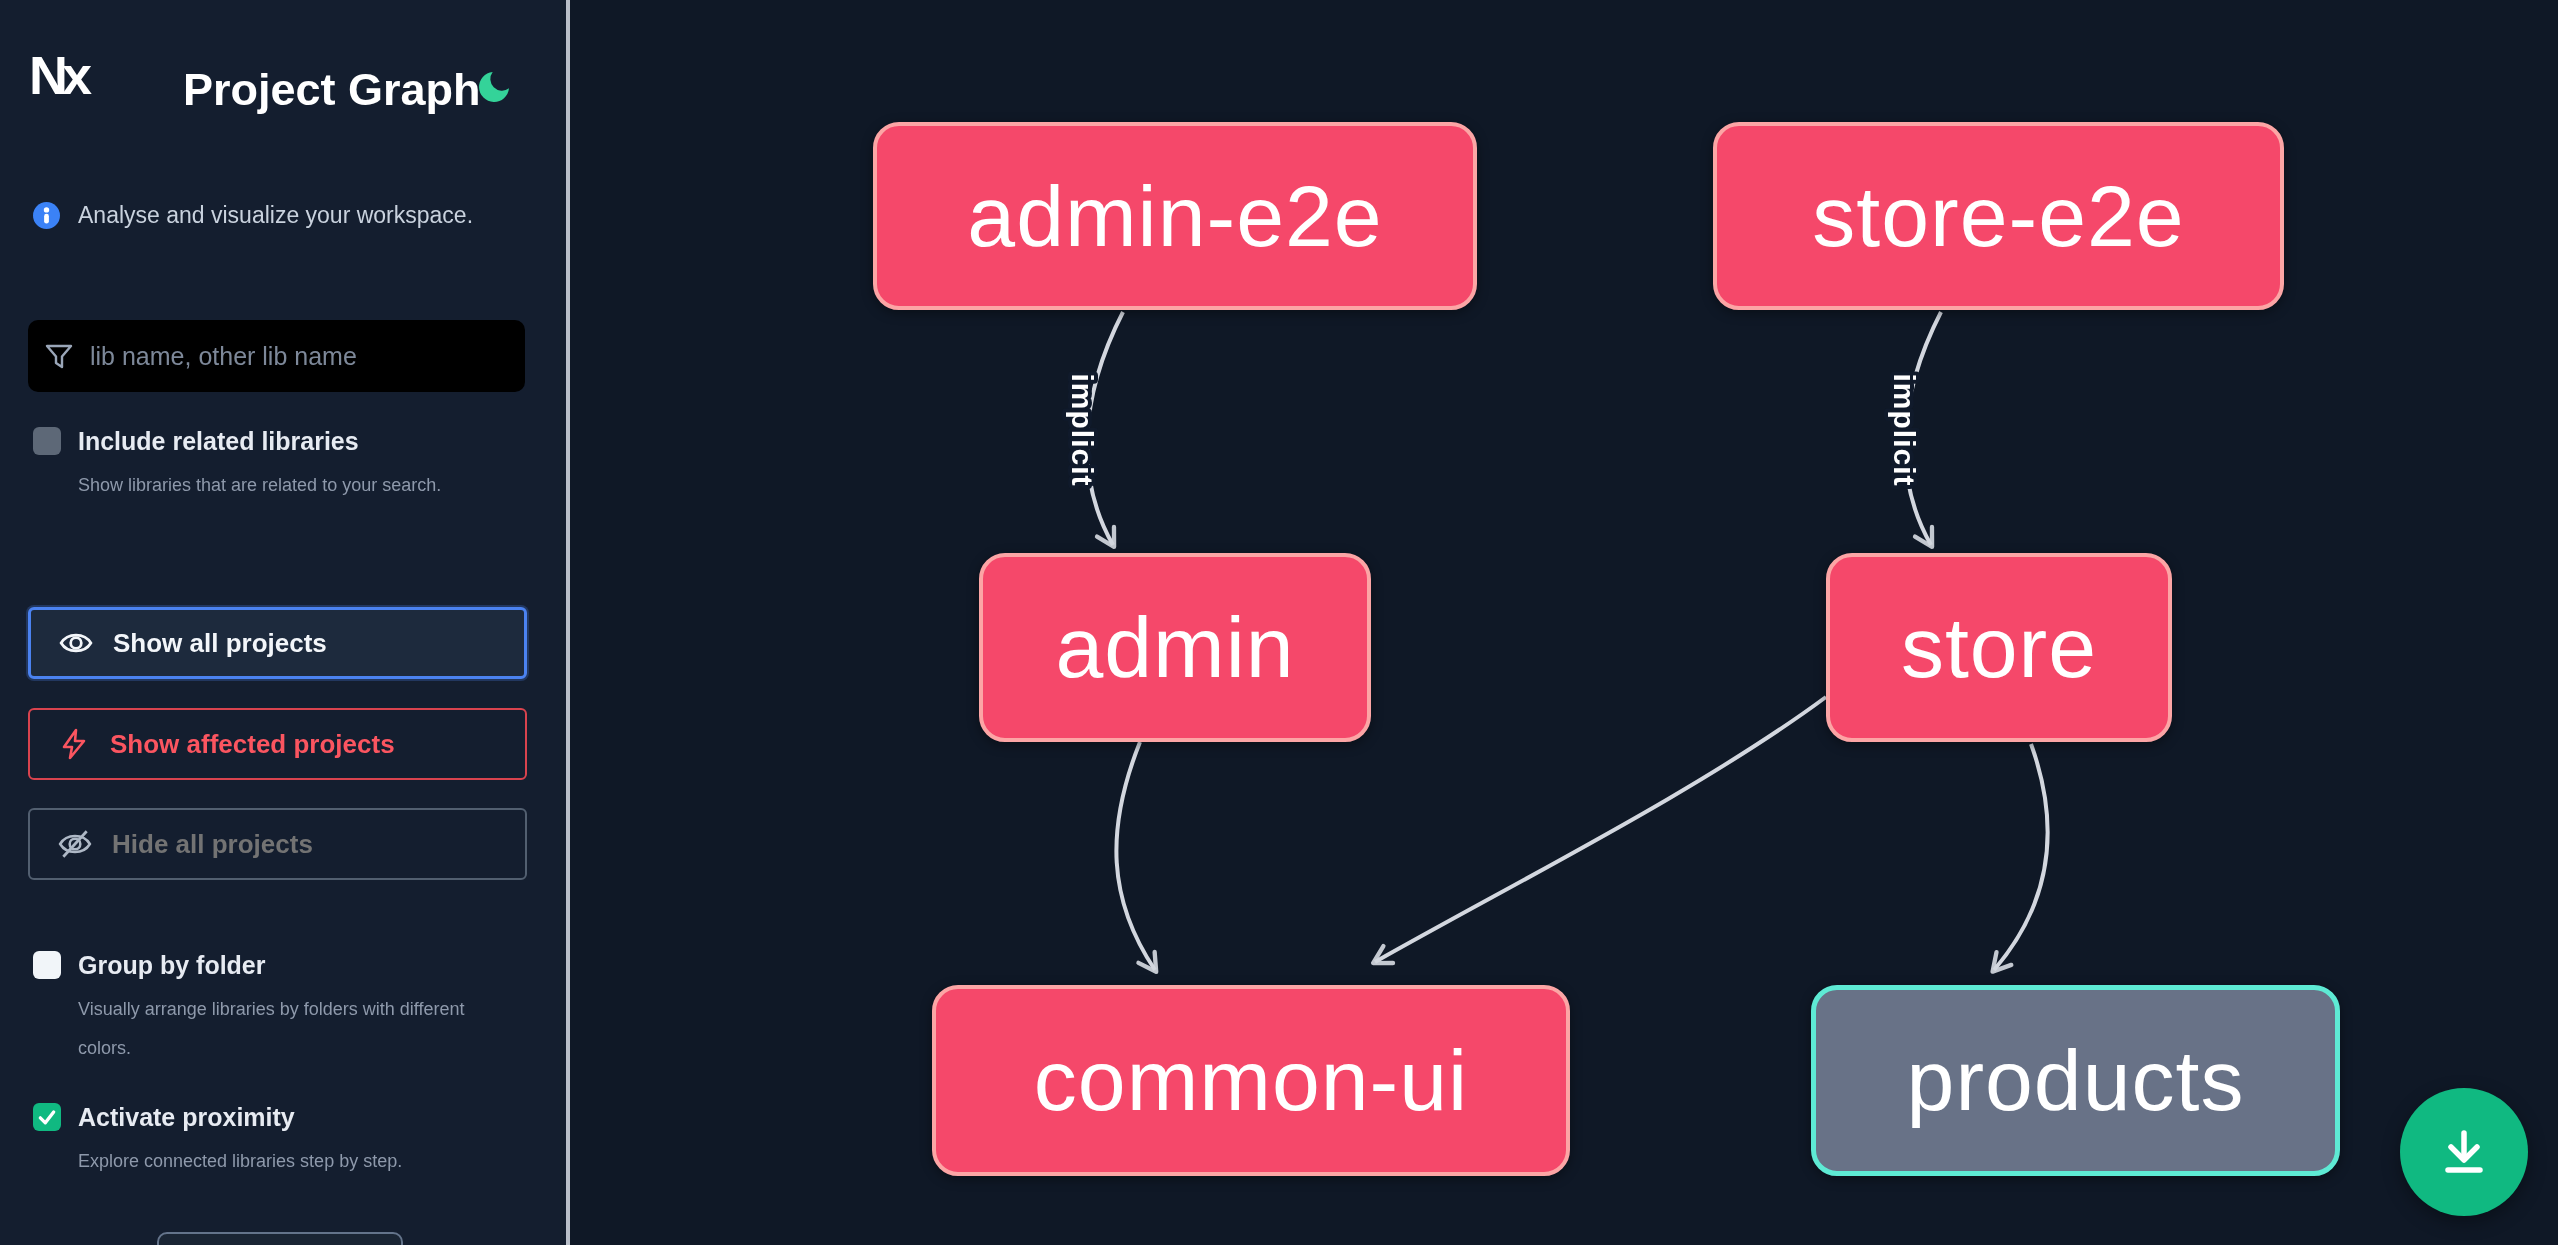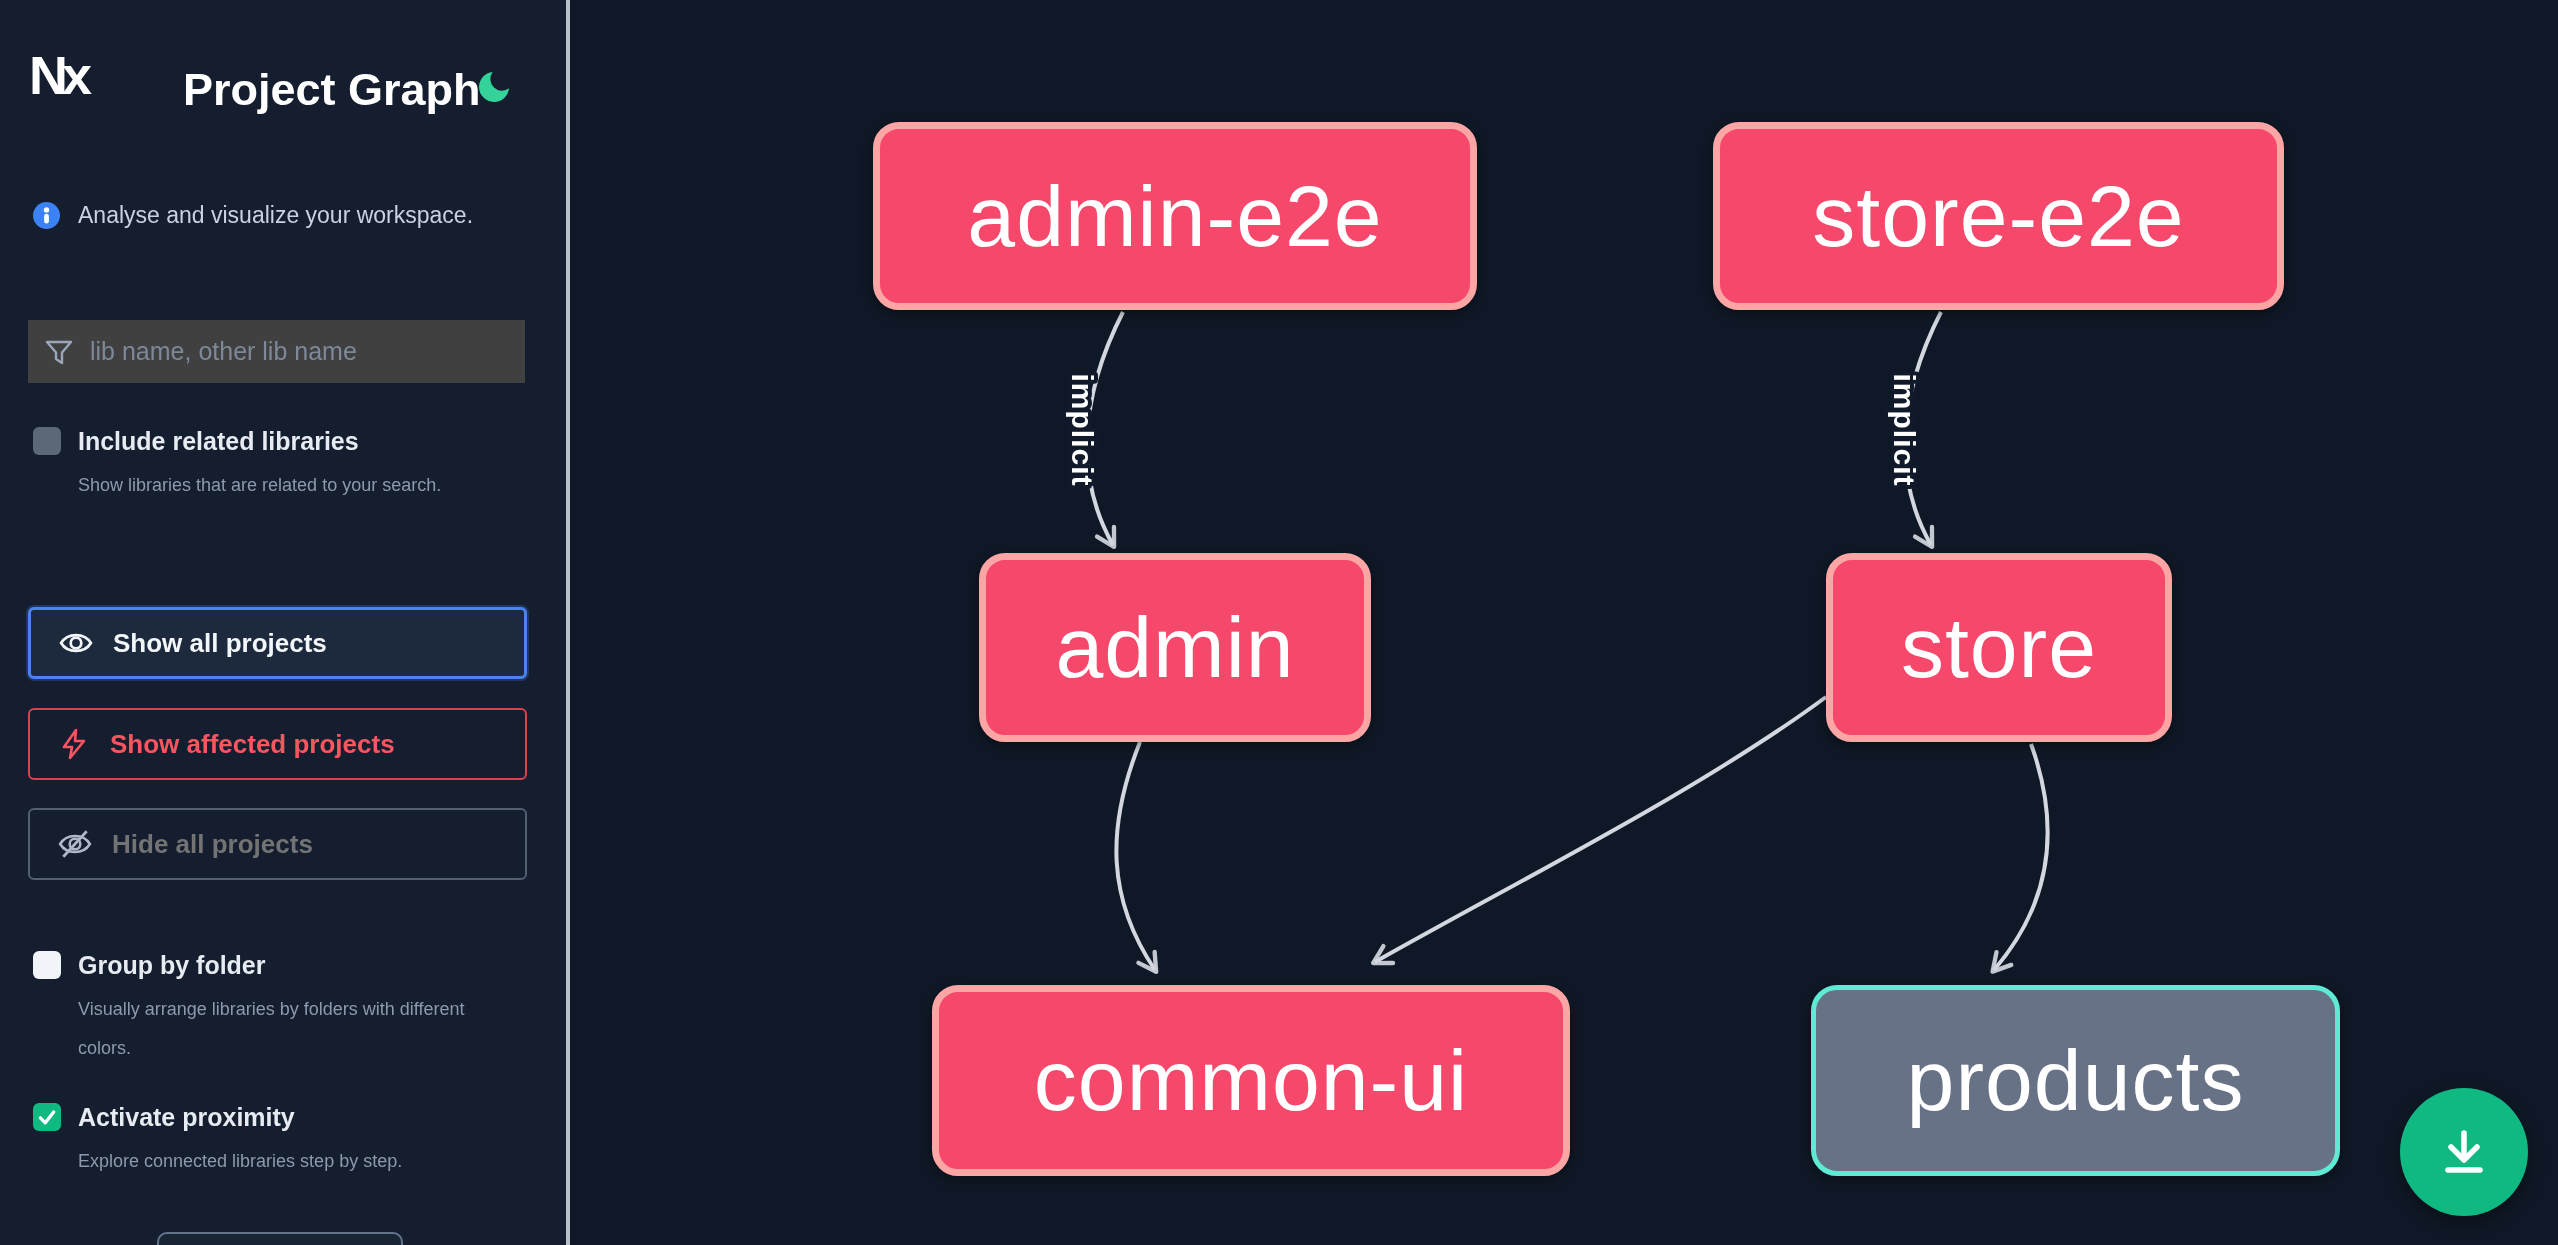--- a/index.html
+++ b/index.html
@@ -11,37 +11,37 @@
   svg.edges path{stroke:#e4e8ef;stroke-width:4;fill:none;opacity:.92}
   svg.edges text{font-family:"Liberation Sans",sans-serif;font-size:30px;font-weight:700;
     fill:#ffffff;stroke:#101a2b;stroke-width:8px;paint-order:stroke;stroke-linejoin:round;
     text-anchor:middle;dominant-baseline:middle;letter-spacing:1px}
 
   
   .nodes{position:absolute;inset:0;z-index:2;pointer-events:none}
   .node{position:absolute;display:flex;align-items:center;justify-content:center;
     border-radius:26px;pointer-events:auto;cursor:pointer;box-sizing:border-box;
     box-shadow:0 3px 12px rgba(0,0,0,.4)}
-  .node.pink{background:#f5486a;border:7px solid #fca5a5}
+  .node.pink{background:#f5486a;border:4px solid #fca5a5}
   .node.gray{background:#687287;border:5px solid #5eead4}
   .node span{color:#fff;font-size:86px;font-weight:500;letter-spacing:1px;white-space:nowrap}
 
   
   .sidebar{position:absolute;left:0;top:0;width:567px;height:1245px;background:#141e2f;z-index:3}
   .divider{position:absolute;left:566px;top:0;width:4px;height:1245px;background:#d7dde6;opacity:.85;z-index:4;cursor:col-resize}
 
   .logo{position:absolute;left:29px;top:44px;font-size:54px;font-weight:900;color:#fff;letter-spacing:-6px}
   .app-title{position:absolute;left:183px;top:64px;font-size:45px;font-weight:700;color:#fff}
   .moon-btn{position:absolute;left:472px;top:66px;width:44px;height:44px;background:none;border:none;padding:0;cursor:pointer}
 
   .info-row{position:absolute;left:33px;top:202px;display:flex;align-items:flex-start;gap:18px}
   .info-text{font-size:23px;font-weight:500;color:#c9d2de}
 
-  .search{position:absolute;left:28px;top:320px;width:497px;height:63px;background:#404040;
-    border-radius:0;display:flex;align-items:center;padding:0 16px;gap:14px;box-sizing:border-box}
+  .search{position:absolute;left:28px;top:320px;width:497px;height:72px;background:#000000;
+    border-radius:10px;display:flex;align-items:center;padding:0 16px;gap:14px;box-sizing:border-box}
   .search input{flex:1;background:transparent;border:none;outline:none;color:#cfd6e0;font-size:25px;
     font-family:"Liberation Sans",sans-serif}
   .search input::placeholder{color:#7d8899}
 
   .check{position:absolute;left:33px;width:28px;height:28px;border-radius:6px;cursor:pointer;box-sizing:border-box}
   .check.graybox{background:#5d6877}
   .check.whitebox{background:#f1f5f9}
   .check.on{background:#10b981;display:flex;align-items:center;justify-content:center}
   .opt-label{position:absolute;left:78px;font-size:25px;font-weight:700;color:#e7ebf2}
   .opt-desc{position:absolute;left:78px;font-size:18px;color:#8e99ab;line-height:39px}

